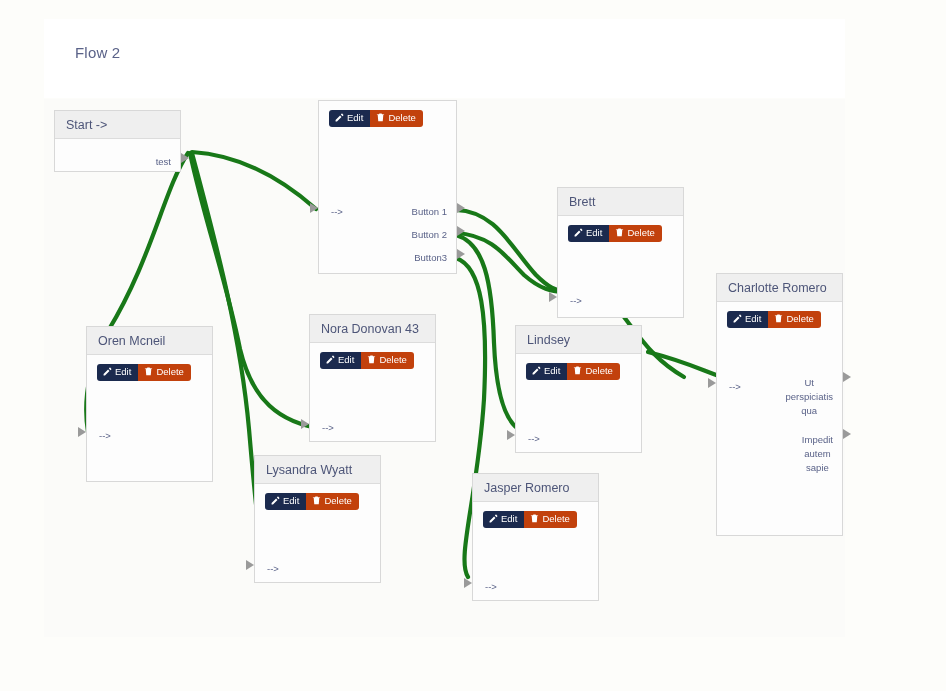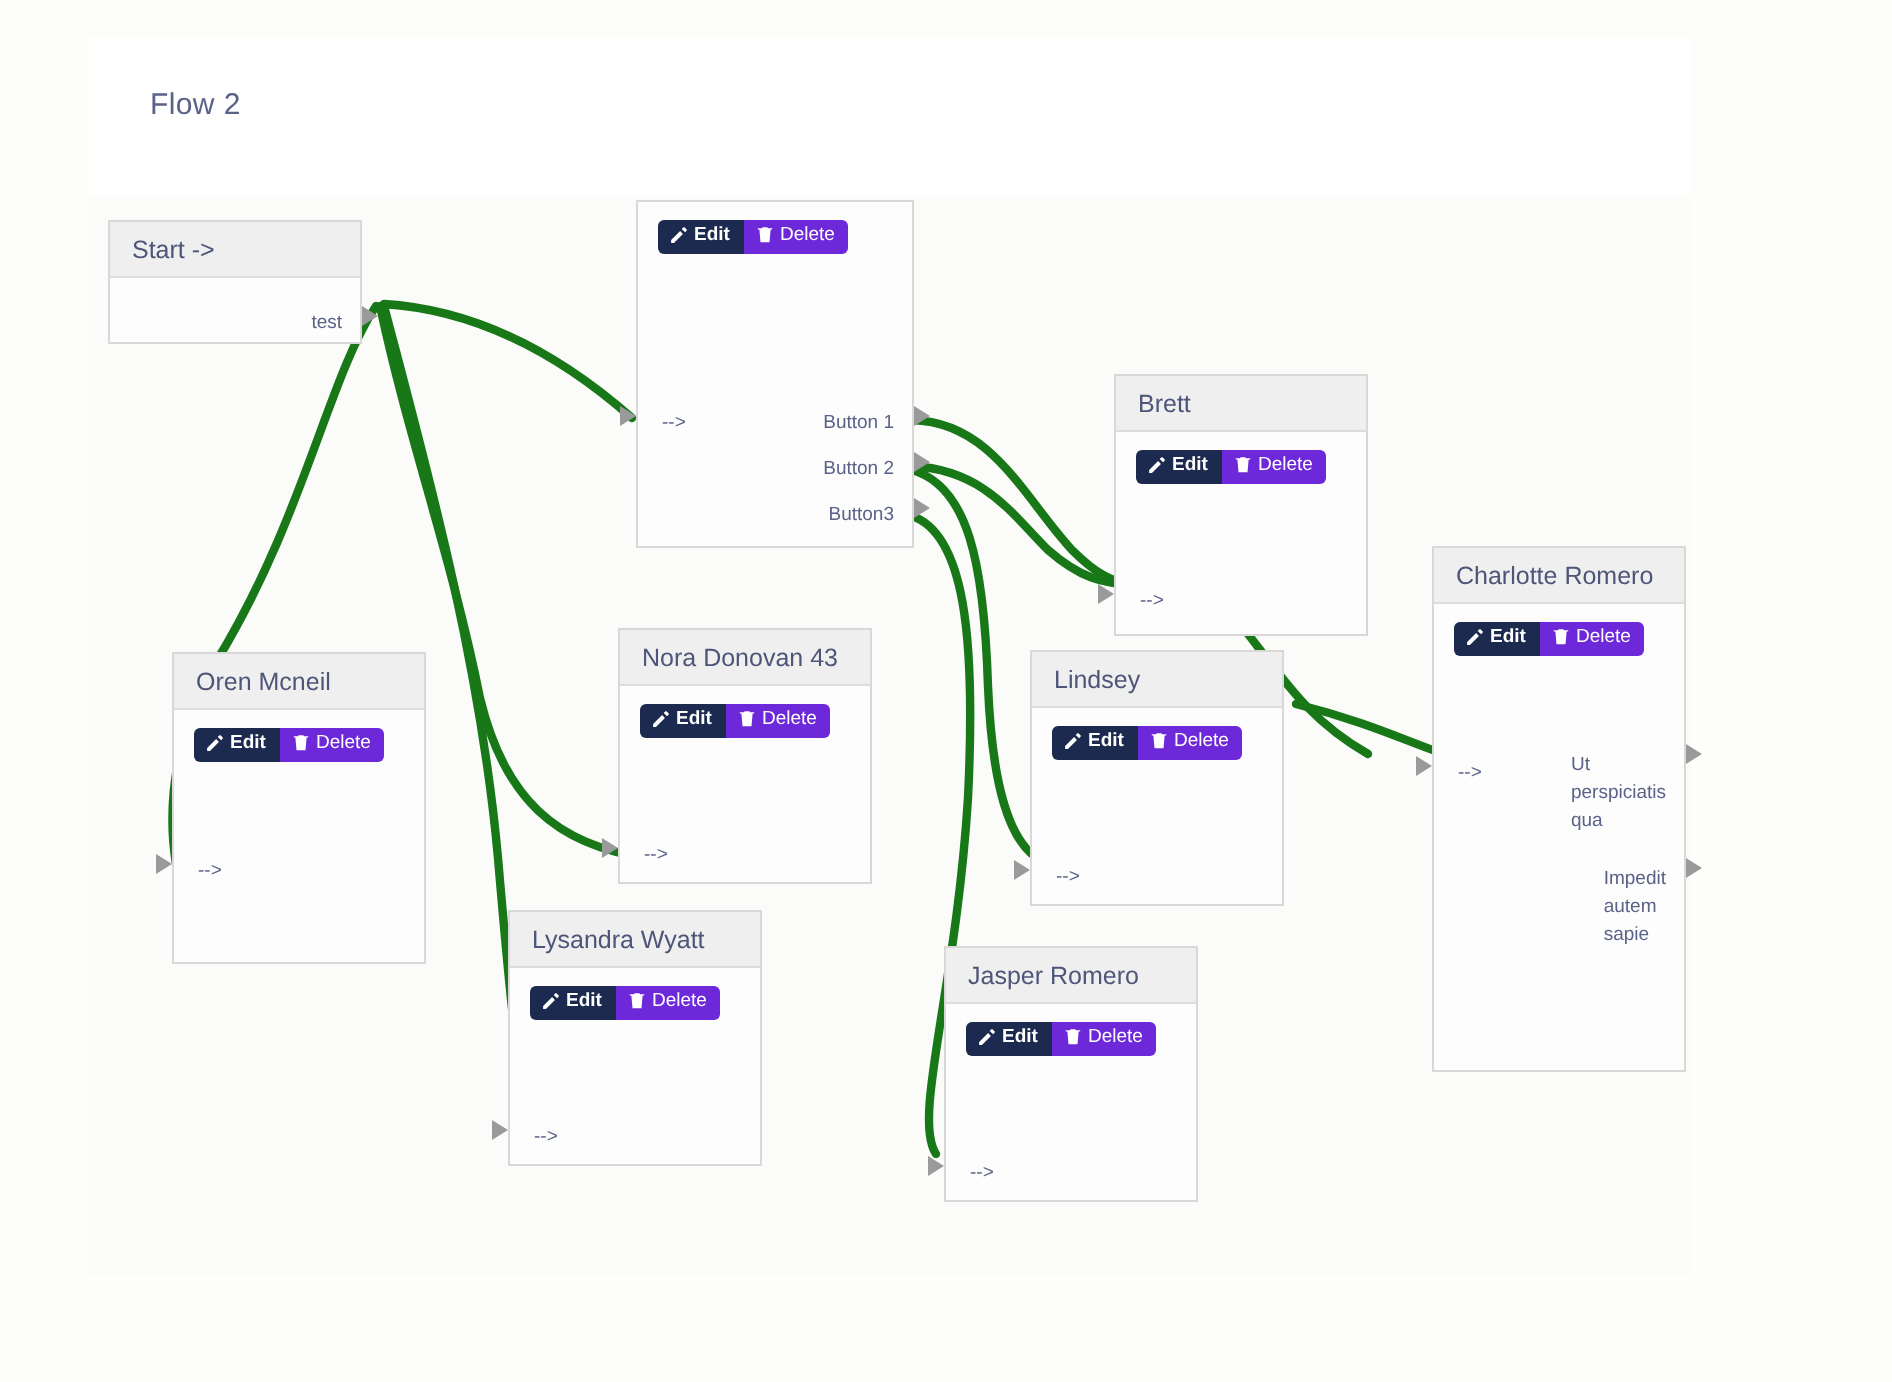--- a/index.html
+++ b/index.html
@@ -98,35 +98,35 @@
     display: flex;
     align-items: center;
     gap: 3px;
     padding: 3px 7px 4px 6px;
     font-size: 9.5px;
     color: #ffffff;
     line-height: 1;
     white-space: nowrap;
     cursor: pointer;
   }
-  .btn-edit { background: #1b2a4e; font-weight: bold; }
-  .btn-delete { background: #6d28d9; }
+  .btn-edit { background: #1b2a4e; }
+  .btn-delete { background: #c2410c; }
   .btn svg { display: block; }
 
   
   .port-label {
     position: absolute;
     font-size: 9.5px;
     color: #5a6288;
     white-space: nowrap;
     line-height: 1;
   }
   .port-in { left: 12px; }
   .port-out { right: 9px; text-align: left; }
-  .port-multiline { line-height: 1.45; text-align: left; }
+  .port-multiline { line-height: 1.45; text-align: center; }
 
   .port-arrow {
     position: absolute;
     width: 0;
     height: 0;
     border-top: 5px solid transparent;
     border-bottom: 5px solid transparent;
     border-left: 8px solid #9a9a9a;
   }
 </style>

